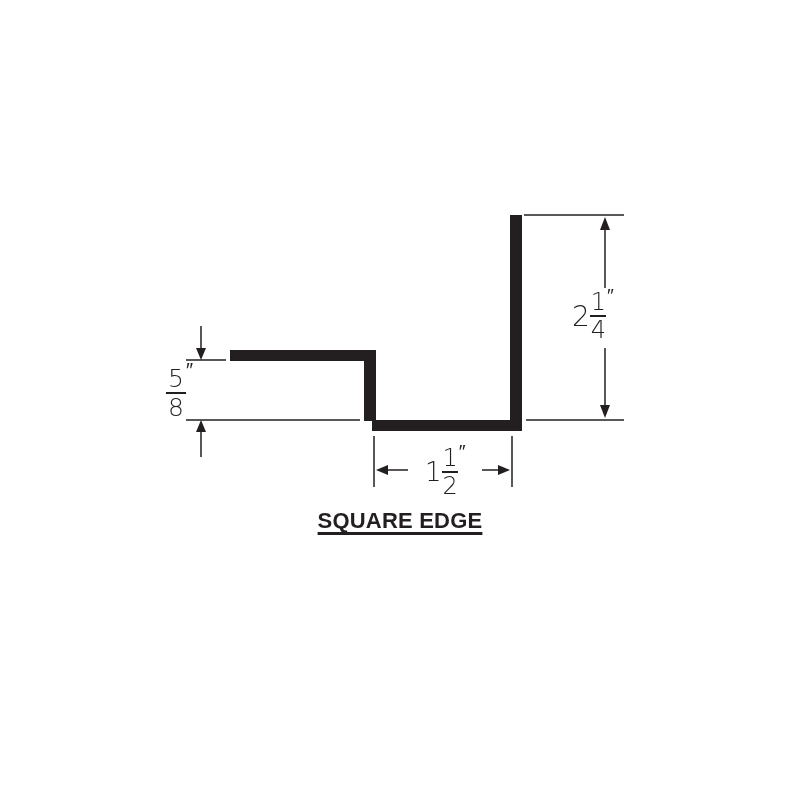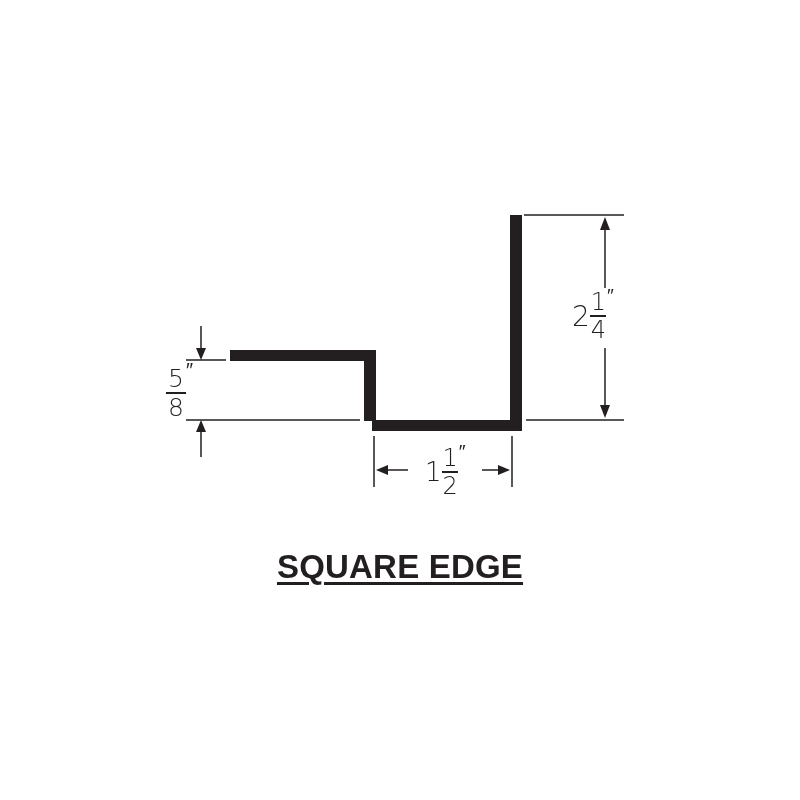--- a/index.html
+++ b/index.html
@@ -1,20 +1,20 @@
 <!DOCTYPE html>
 <html><head>
   <meta charset="utf-8">
   <style>
     html, body { margin: 0; padding: 0; background: #ffffff; }
     body { width: 800px; height: 800px; position: relative; overflow: hidden; font-family: "DejaVu Sans", sans-serif; }
     #diagram { position: absolute; left: 0; top: 0; }
     .title {
-      position: absolute; left: 0; width: 800px; top: 548px; text-align: center;
-      font-family: "Liberation Sans", sans-serif; font-weight: bold; font-size: 33px;
+      position: absolute; left: 0; width: 800px; top: 508px; text-align: center;
+      font-family: "Liberation Sans", sans-serif; font-weight: bold; font-size: 22px;
       color: #231f20; text-decoration: underline; text-decoration-thickness: 3px;
       text-underline-offset: 4px; letter-spacing: 0.2px;
     }
     .dim { position: absolute; font-family: "DejaVu Sans", sans-serif; color: #231f20; font-weight: 300; }
     .frac { display: inline-flex; flex-direction: column; align-items: center; vertical-align: middle; line-height: 1; }
     .frac .num { display: block; padding: 0 1px; }
     .frac .bar { display: block; width: 100%; height: 2px; background: #231f20; margin: 1px 0; }
     .frac .den { display: block; }
     .whole { vertical-align: middle; }
     .inch { vertical-align: top; font-size: 0.8em; }

